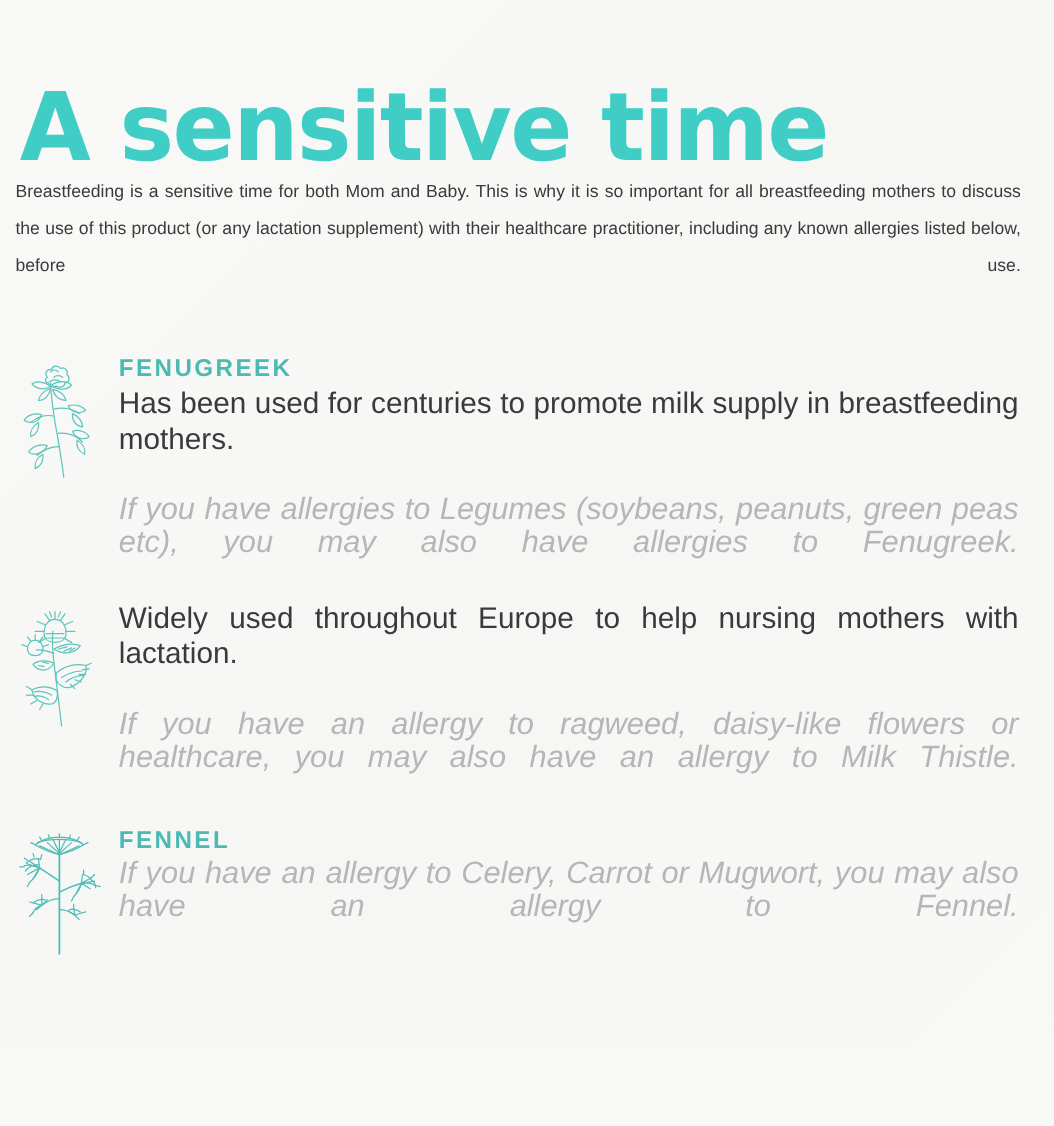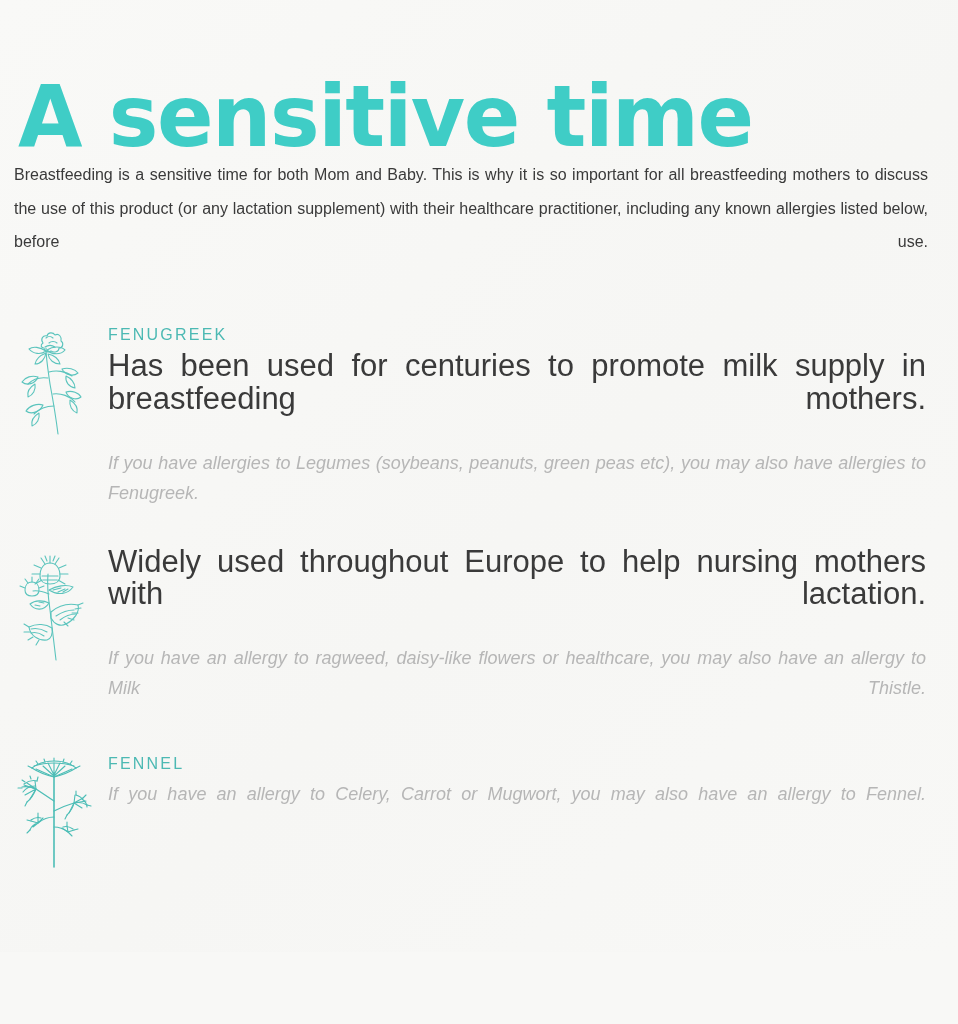--- a/index.html
+++ b/index.html
@@ -84,47 +84,47 @@
     left: 16px;
     top: 4px;
     width: 76px;
     height: 116px;
     display: block;
   }
   .ing-icon svg { display: block; width: 76px; height: 116px; }
 
   .ing-name {
     font-family: "Liberation Sans", sans-serif;
-    font-weight: 400;
-    font-size: 16px;
+    font-weight: 700;
+    font-size: 22px;
     line-height: 26px;
     letter-spacing: 2.2px;
     color: #4cb9b3;
     margin: 0 0 2px 0;
   }
 
   .ing-desc {
     font-family: "Liberation Sans", sans-serif;
-    font-size: 31px;
+    font-size: 27px;
     line-height: 32.5px;
     color: #3a3a3a;
     margin: 0;
     text-align: justify;
     text-justify: inter-word;
   }
   .ing-desc::after {
     content: "";
     display: inline-block;
     width: 100%;
   }
 
   .ing-note {
     font-family: "Liberation Sans", sans-serif;
     font-style: italic;
-    font-size: 18px;
+    font-size: 28px;
     line-height: 30px;
     color: #b6b6b6;
     margin: 0;
     text-align: justify;
     text-justify: inter-word;
   }
   .ing-note::after {
     content: "";
     display: inline-block;
     width: 100%;

